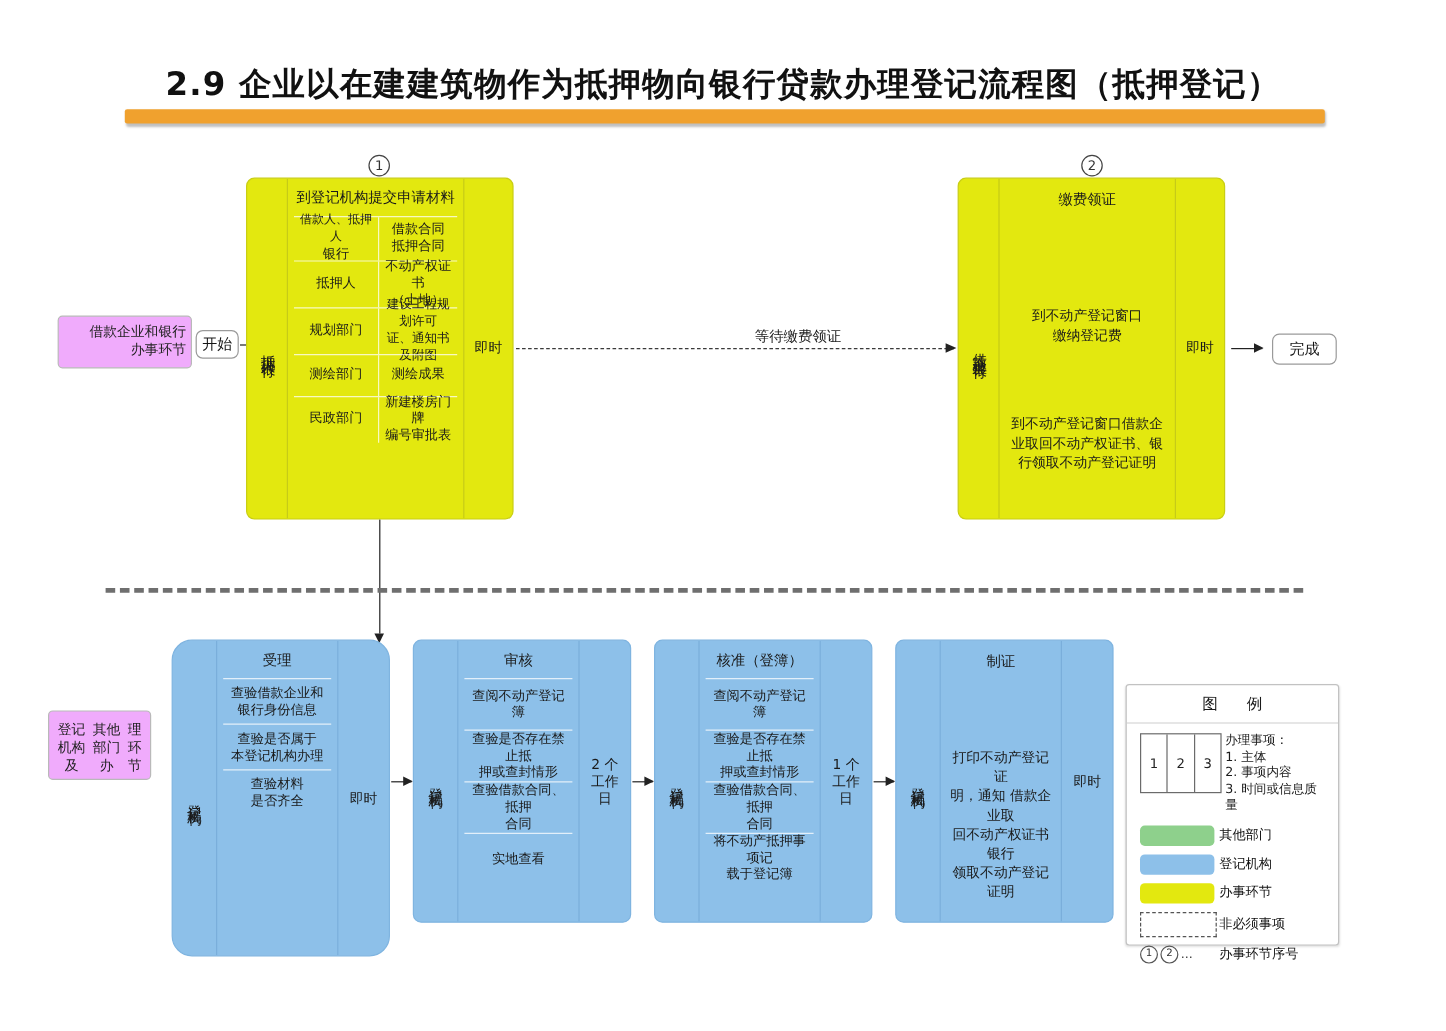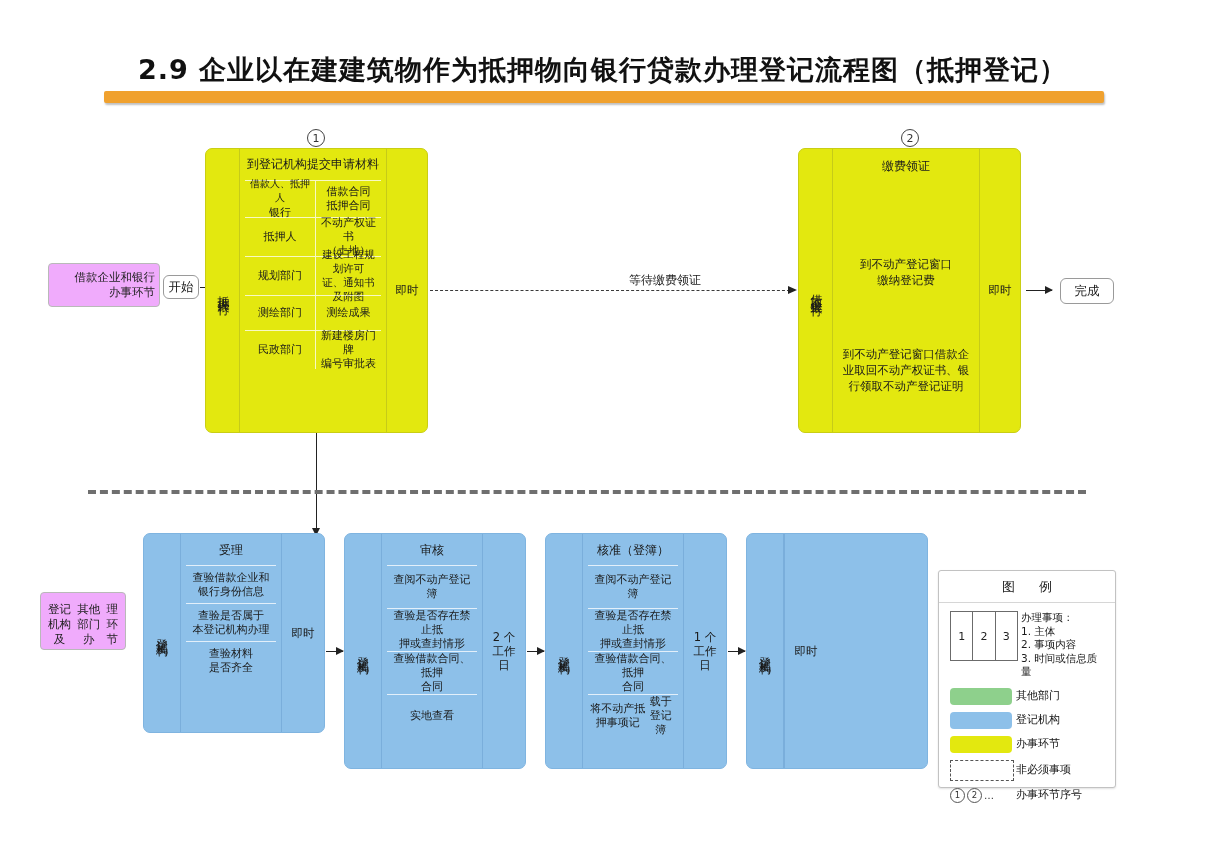--- a/index.html
+++ b/index.html
@@ -355,21 +355,21 @@
 <div class="abs arrow-v" style="left:316px; top:433px; height:95px;"></div>
 
 <div class="abs sep-dash" style="left:88px; top:490px; width:998px;"></div>
 
 <div class="abs lane-tag" style="left:40px; top:592px; width:86px; height:58px; flex-direction:row;">
   <div>登记机构及</div>
   <div>其他部门办</div>
   <div>理环节</div>
 </div>
 
-<div class="abs stage blue" style="left:143px; top:533px; width:182px; height:200px;">
+<div class="abs stage blue" style="left:143px; top:533px; width:182px; height:264px;border-radius:17px;">
   <div class="col-actor" style="flex-basis:30px;">登记机构</div>
   <div class="col-body">
     <div class="body-title">受理</div>
     <div class="rows">
       <div class="row single" style="height:37px;">
         <div class="cell-r" style="flex-direction:column;">
           <span>查验借款企业和</span>
           <span>银行身份信息</span>
         </div>
       </div>
@@ -444,37 +444,48 @@
           <span>押或查封情形</span>
         </div>
       </div>
       <div class="row single" style="height:42px;">
         <div class="cell-r" style="flex-direction:column;">
           <span>查验借款合同、抵押</span>
           <span>合同</span>
         </div>
       </div>
       <div class="row single" style="height:42px;">
-        <div class="cell-r" style="flex-direction:row;font-family:Liberation Mono, monospace;">
+        <div class="cell-r" style="flex-direction:column;font-family:Liberation Mono, monospace;">
           <span>将不动产抵押事项记</span>
           <span>载于登记簿</span>
         </div>
       </div>
     </div>
   </div>
   <div class="col-time" style="flex-basis:36px; flex-direction:column;">
     <div>1 个</div>
     <div>工作</div>
     <div>日</div>
   </div>
 </div>
 <div class="abs arrow-h" style="left:728px; top:651px; width:17px;"></div>
 
 <div class="abs stage blue" style="left:746px; top:533px; width:182px; height:236px;">
   <div class="col-actor" style="flex-basis:30px;">登记机构</div>
+  <div class="plainbody" style="padding:0 6px;">
+    <div class="ptitle">制证</div>
+    <div class="pcenter">
+      <div class="ptext">
+        <div>打印不动产登记证</div>
+        <div>明，通知 借款企业取</div>
+        <div>回不动产权证书 银行</div>
+        <div>领取不动产登记证明</div>
+      </div>
+    </div>
+  </div>
   <div class="col-time" style="flex-basis:36px;">即时</div>
 </div>
 
 <div class="abs" id="legend" style="left:938px; top:570px; width:178px; height:218px;">
   <div class="lg-head">图 例</div>
   <div class="lg-body">
     <div class="lg-row" style="align-items:flex-start; margin-bottom:9px;">
       <div class="lg-key">
         <div class="numcells">
           <div>1</div>

